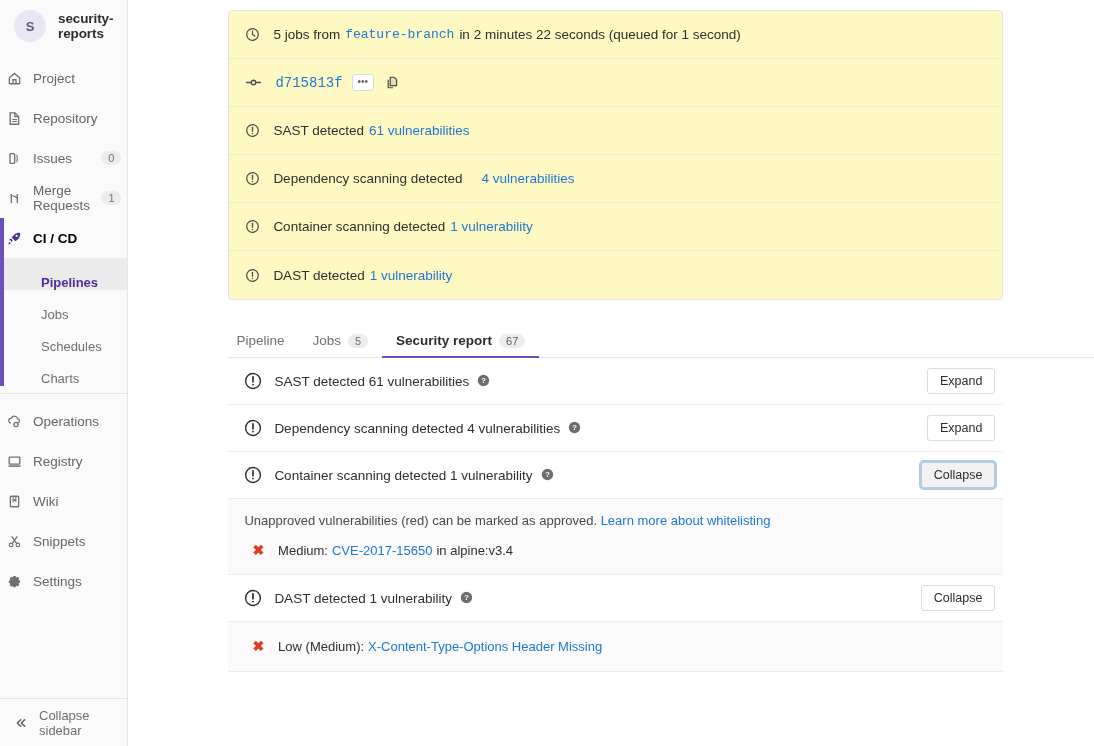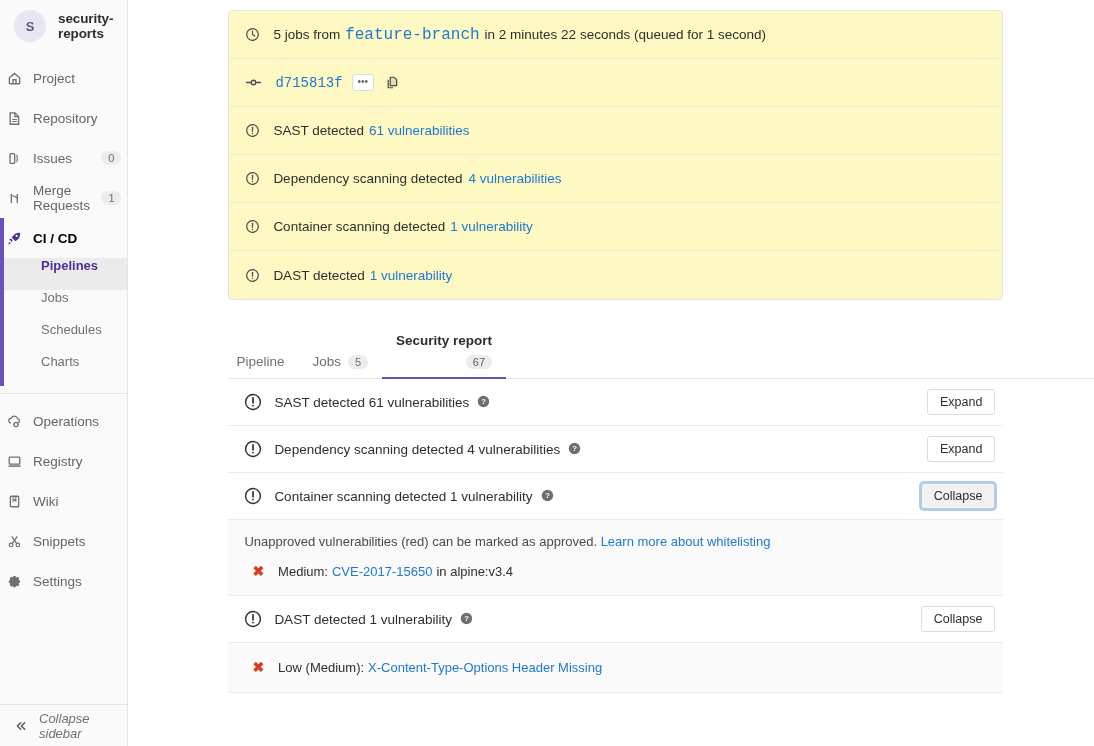--- a/index.html
+++ b/index.html
@@ -58,57 +58,57 @@
     background: #ececec; color: #707070;
     font-size: 11px; border-radius: 9px;
     padding: 1px 7px; min-width: 20px; text-align: center;
   }
   .subnav { background: #fafafa; }
   .subnav::before {
     content: ""; position: absolute; left: 0;
     width: 4px; background: #6b4fbb;
   }
   .sub-item {
-    display: flex; align-items: flex-start;
+    display: flex; align-items: flex-end;
     height: 32px; padding: 0 14px 0 41px;
     font-size: 13px; color: #707070; cursor: pointer;
     position: relative;
   }
   .sub-item::before {
     content: ""; position: absolute; left: 0; top: 0; bottom: 0;
     width: 4px; background: #6b4fbb;
   }
   .sub-item.active { background: #ebebeb; color: #4f2d9b; font-weight: 700; }
   .nav-sep { height: 1px; background: #e5e5e5; margin: 7px 0; }
 
   .collapse-bar {
     border-top: 1px solid #e5e5e5;
-    height: 42px; display: flex; align-items: center;
-    padding: 0 14px; font-size: 13px; color: #707070; cursor: pointer; font-style: italic;
+    height: 48px; display: flex; align-items: center;
+    padding: 0 14px; font-size: 13px; color: #707070; cursor: pointer;
   }
   .collapse-bar .ico { margin-right: 11px; display: flex; }
 
   
   .main { flex: 1 1 auto; height: 746px; background: #fff; position: relative; }
   .content { padding: 10px 22px 0 100px; }
 
   .card {
     border: 1px solid #e5e5e5; border-radius: 4px;
     background: #fef9c3; overflow: hidden;
     width: 775px;
   }
   .card-row {
     display: flex; align-items: center;
     padding: 0 16px; min-height: 48px;
     border-bottom: 1px solid #e8e8e8;
     font-size: 13.5px; color: #2e2e2e;
   }
   .card-row:last-child { border-bottom: none; }
   .card-row .ico { margin-right: 13px; display: flex; align-items: center; flex: 0 0 auto; }
-  .mono { font-family: "Liberation Mono", monospace; font-size: 16px; }
+  .mono { font-family: "Liberation Mono", monospace; font-size: 13px; }
   .lnk { color: #1f78d1; text-decoration: none; cursor: pointer; }
   .sha { color: #1f78d1; font-family: "Liberation Mono", monospace; font-size: 14px; cursor: pointer; }
   .ellipsis-btn {
     border: 1px solid #dcdcdc; background: #fff; border-radius: 3px;
     font-size: 10px; line-height: 1; color: #606060;
     padding: 3px 5px 5px; margin-left: 9px; cursor: pointer;
     height: 17px; display: inline-flex; align-items: center;
   }
   .copy-btn {
     margin-left: 11px; cursor: pointer; display: inline-flex; align-items: center;
@@ -120,21 +120,21 @@
     margin-top: 23px; width: 898px;
     border-bottom: 1px solid #e5e5e5;
   }
   .tab {
     display: flex; align-items: flex-end; gap: 7px;
     padding: 10px 14px 8px; font-size: 13.5px;
     color: #707070; cursor: pointer;
     border-bottom: 2px solid transparent; margin-bottom: -1px;
   }
   .tab:first-child { padding-left: 8px; }
-  .tab.active { color: #2e2e2e; font-weight: 700; border-bottom-color: #6b4fbb; flex-direction: column; }
+  .tab.active { color: #2e2e2e; font-weight: 700; border-bottom-color: #6b4fbb; }
   .tab .tbadge {
     background: #ececec; color: #707070; font-weight: 400;
     font-size: 11px; border-radius: 9px; padding: 1px 7px;
   }
   .tab.active .tbadge { color: #5c5c5c; }
 
   
   .report { width: 775px; }
   .rep-row {
     display: flex; align-items: center;
@@ -363,21 +363,21 @@
 
         <div class="card-row">
           <span class="ico">
             <svg width="15" height="15" viewBox="0 0 16 16" fill="none" stroke="#4a4a4a" stroke-width="1.3">
               <circle cx="8" cy="8" r="6.2"></circle>
               <path d="M8 4.6v4.1" stroke-linecap="round"></path>
               <circle cx="8" cy="11.1" r="0.75" fill="#4a4a4a" stroke="none"></circle>
             </svg>
           </span>
           <span>Dependency scanning detected</span>
-          <span class="lnk" style="margin-left:6px;">4 vulnerabilities</span>
+          <span class="lnk" style="margin-left:19px;">4 vulnerabilities</span>
         </div>
 
         <div class="card-row">
           <span class="ico">
             <svg width="15" height="15" viewBox="0 0 16 16" fill="none" stroke="#4a4a4a" stroke-width="1.3">
               <circle cx="8" cy="8" r="6.2"></circle>
               <path d="M8 4.6v4.1" stroke-linecap="round"></path>
               <circle cx="8" cy="11.1" r="0.75" fill="#4a4a4a" stroke="none"></circle>
             </svg>
           </span>

